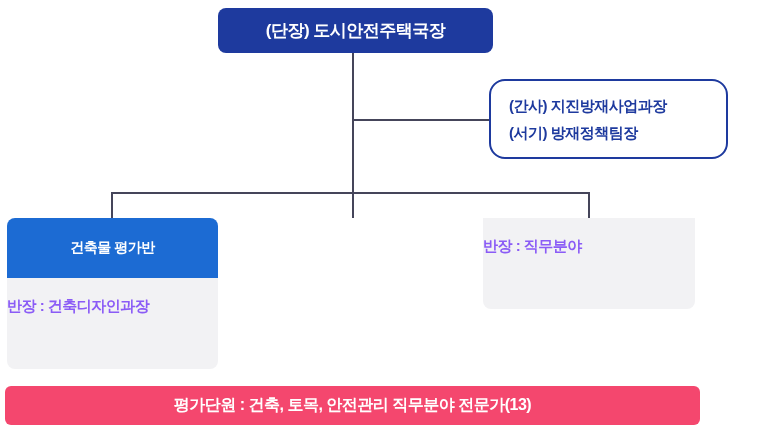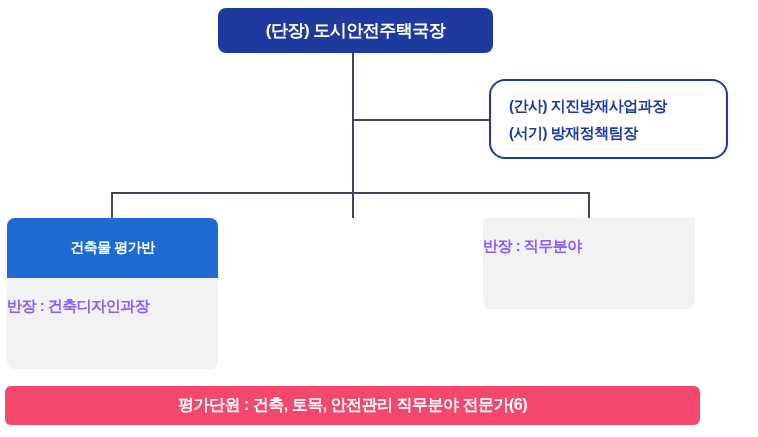--- a/index.html
+++ b/index.html
@@ -125,16 +125,16 @@
   <div class="team-box b2">
   </div>
 
   <div class="team-box b3">
     <div class="team-body">
       <span>반장 : 직무분야</span>
     </div>
   </div>
 
   <div class="footer-banner">
-    <span>평가단원 : 건축, 토목, 안전관리 직무분야 전문가(6)</span>
+    <span>평가단원 : 건축, 토목, 안전관리 직무분야 전문가(13)</span>
   </div>
 
 </div>
 
 </body></html>

